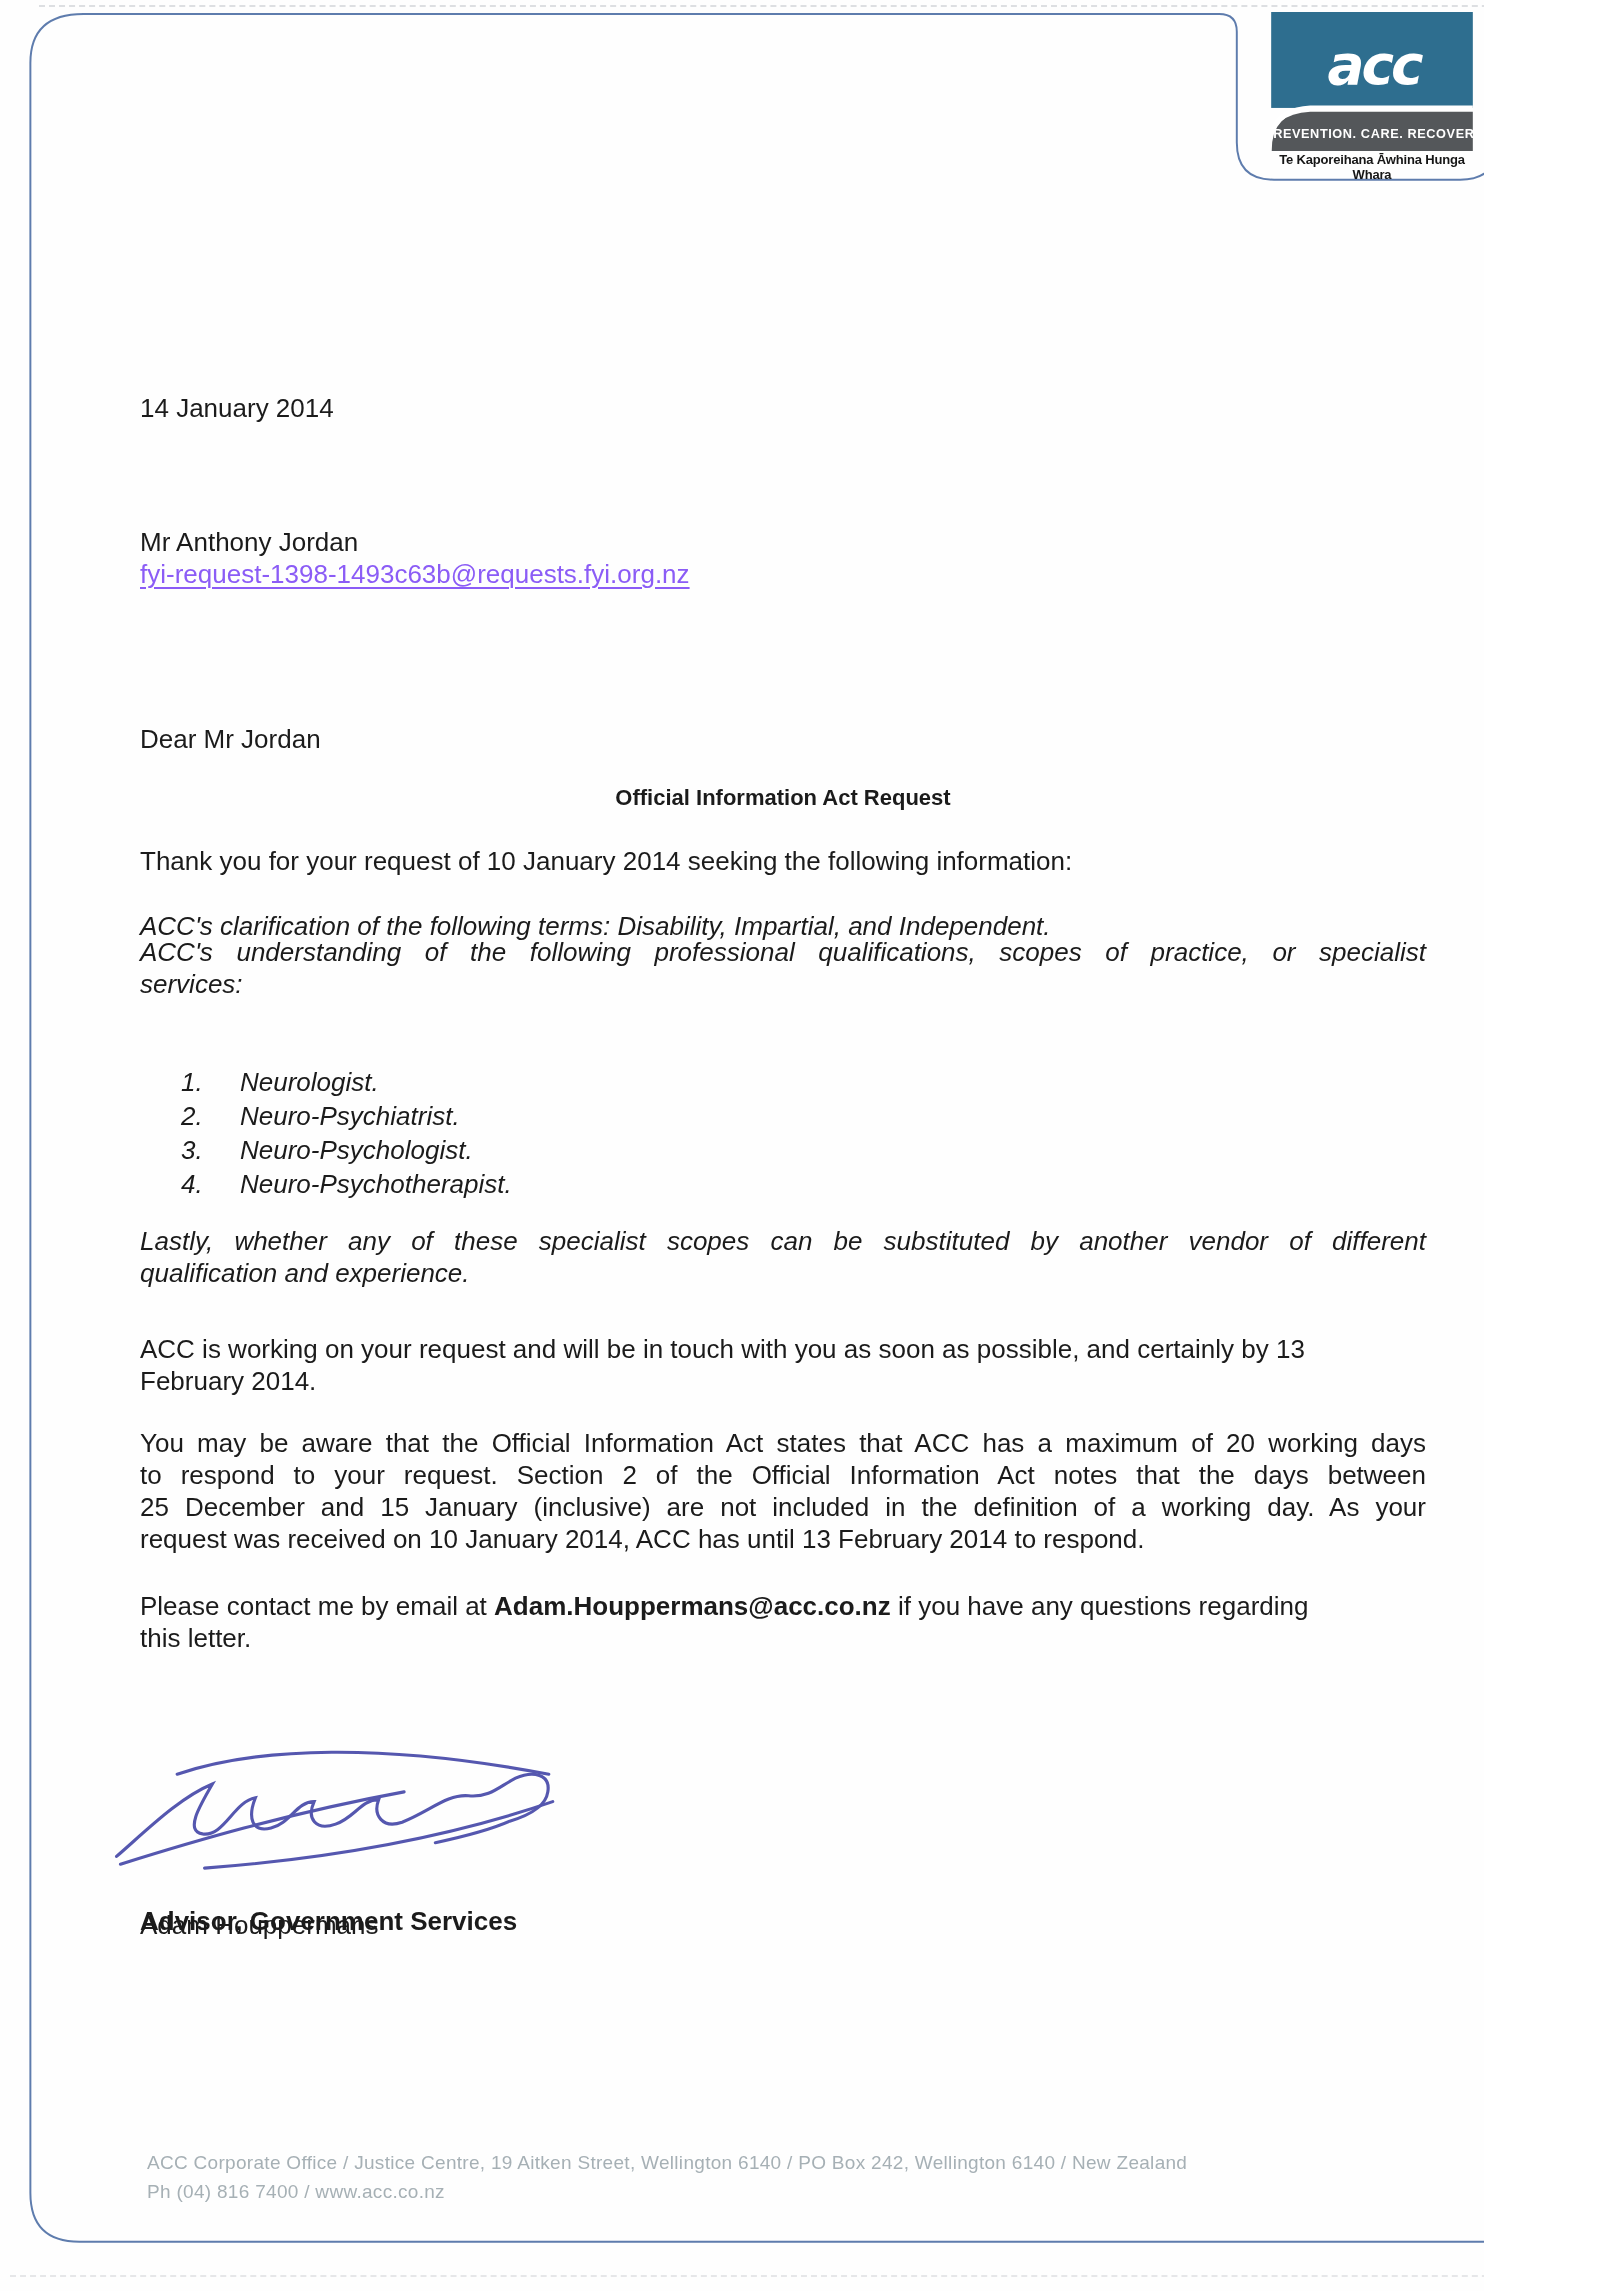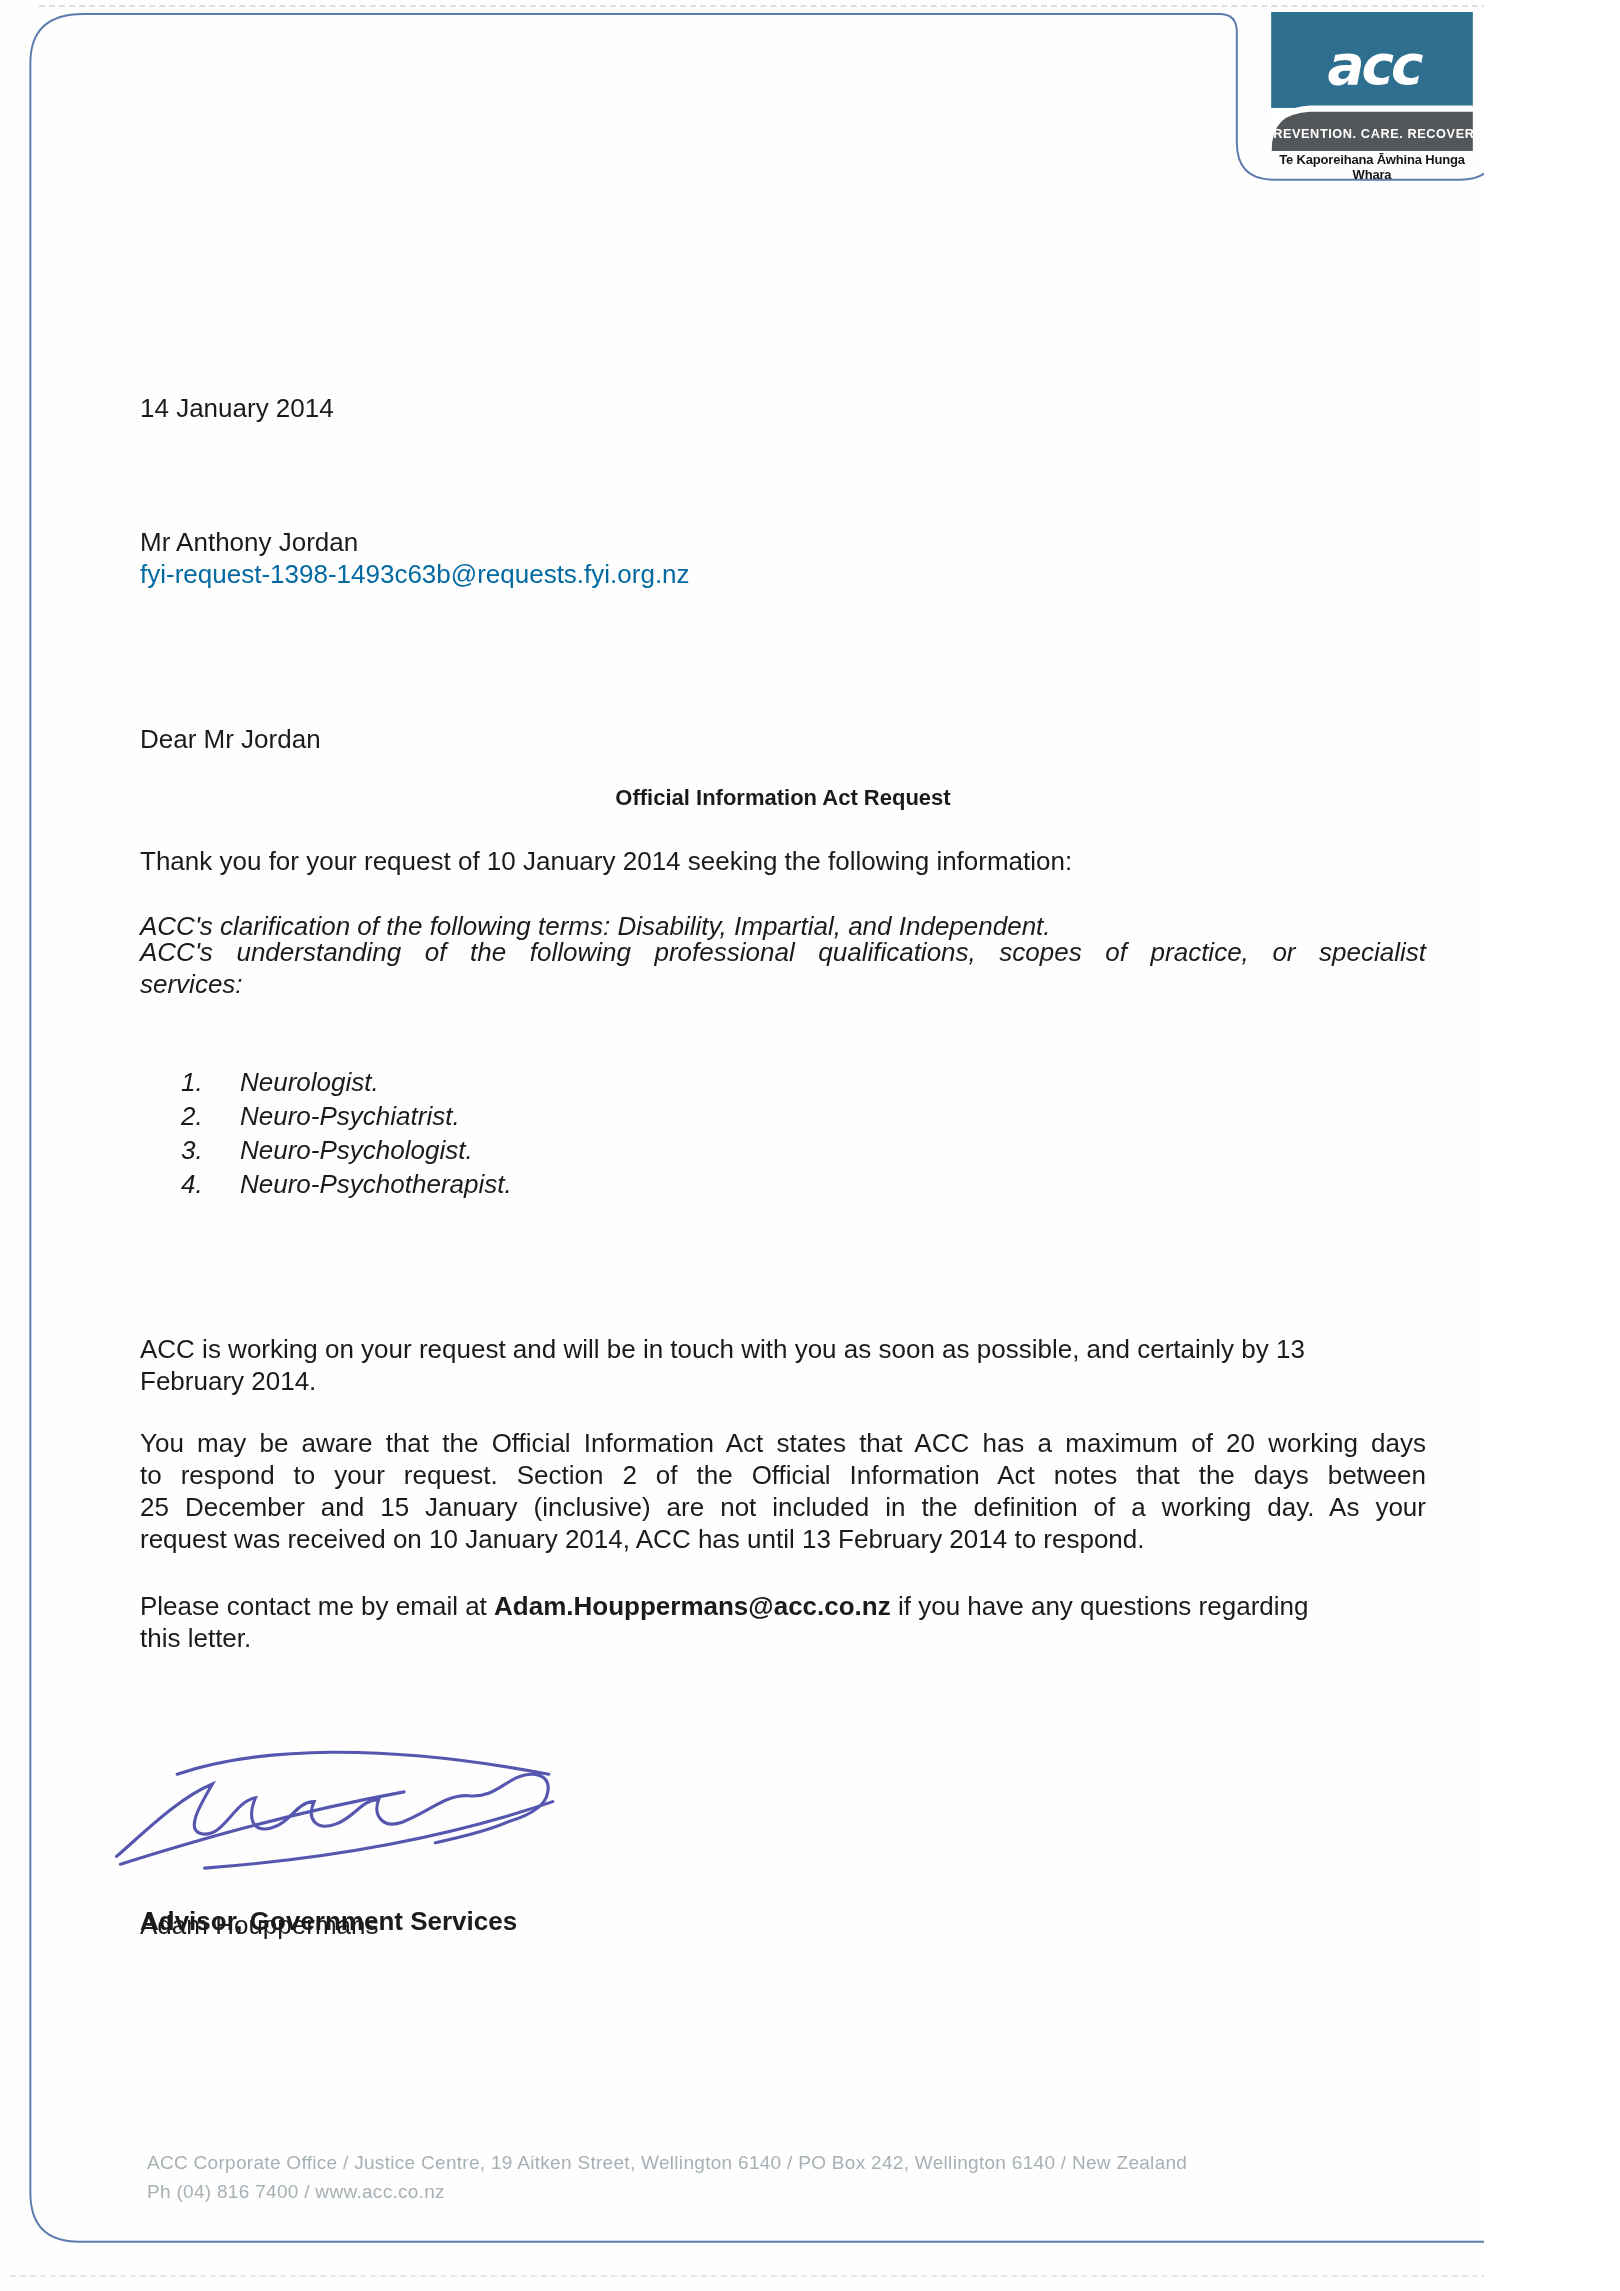--- a/index.html
+++ b/index.html
@@ -22,21 +22,21 @@
     text-align:center;font-size:13.7px;font-weight:bold;color:#161616;
     transform:scaleX(.95);letter-spacing:-0.2px;
   }
   
   .content{left:140px;width:1286px;}
   .line{line-height:32px;font-size:26px;white-space:nowrap;}
   .jline{line-height:32px;font-size:26px;text-align:justify;text-align-last:justify;}
   .italic{font-style:italic;}
   .bold{font-weight:bold;}
   .title{width:1286px;text-align:center;font-weight:bold;font-size:22px;line-height:32px;}
-  .email-link{text-underline-offset:3.9px;text-decoration-thickness:2px;color:#0369a1;cursor:pointer;}
+  .email-link{text-decoration:underline;text-underline-offset:3.9px;text-decoration-thickness:2px;color:#8b5cf6;cursor:pointer;}
   .list-row{display:flex;line-height:34px;font-size:26px;font-style:italic;}
   .list-num{margin-left:41px;width:59px;}
   
   .footer-line{font-size:19px;color:#a6b0b5;letter-spacing:0.3px;line-height:28px;white-space:nowrap;}
 </style>
 </head>
 <body>
 
 <div class="page">
 
@@ -89,20 +89,24 @@
     <div class="list-row">
       <span class="list-num">3.</span>
       <span>Neuro-Psychologist.</span>
     </div>
     <div class="list-row">
       <span class="list-num">4.</span>
       <span>Neuro-Psychotherapist.</span>
     </div>
   </div>
 
+  <div class="abs content" style="top:1225px;">
+    <div class="jline italic">Lastly, whether any of these specialist scopes can be substituted by another vendor of different</div>
+    <div class="line italic">qualification and experience.</div>
+  </div>
 
   <div class="abs content" style="top:1333px;">
     <div class="line">ACC is working on your request and will be in touch with you as soon as possible, and certainly by 13</div>
     <div class="line">February 2014.</div>
   </div>
 
   <div class="abs content" style="top:1427px;">
     <div class="jline">You may be aware that the Official Information Act states that ACC has a maximum of 20 working days</div>
     <div class="jline">to respond to your request.  Section 2 of the Official Information Act notes that the days between</div>
     <div class="jline">25 December and 15 January (inclusive) are not included in the definition of a working day. As your</div>

